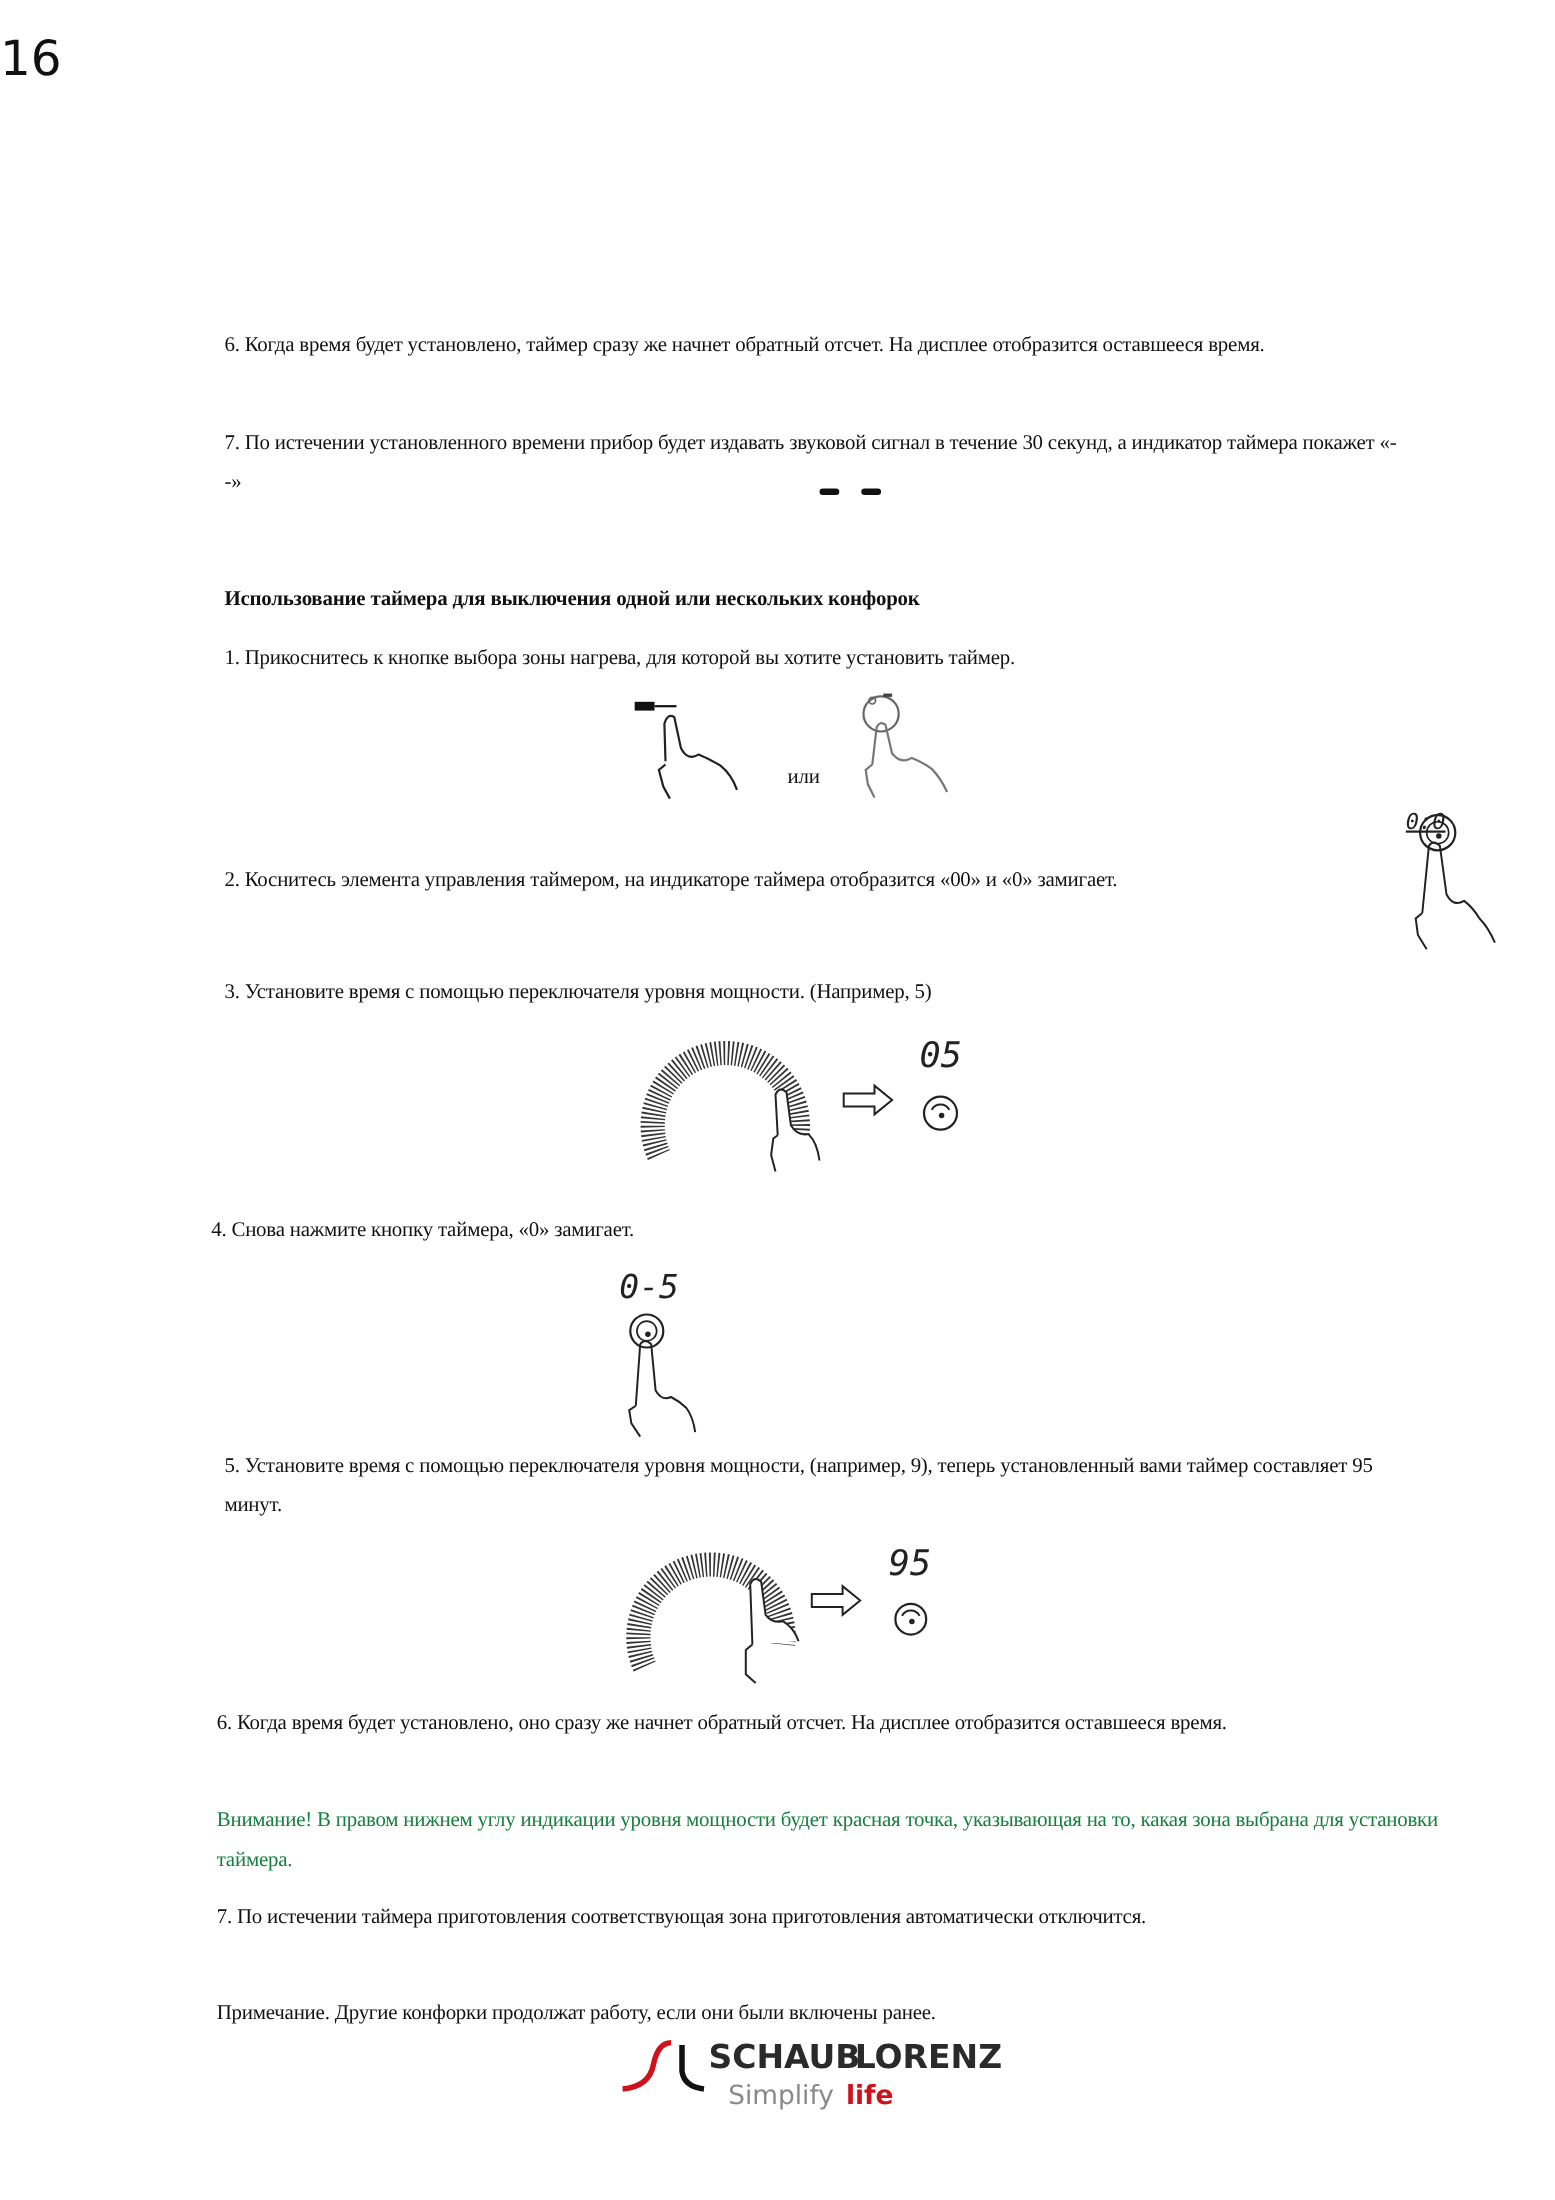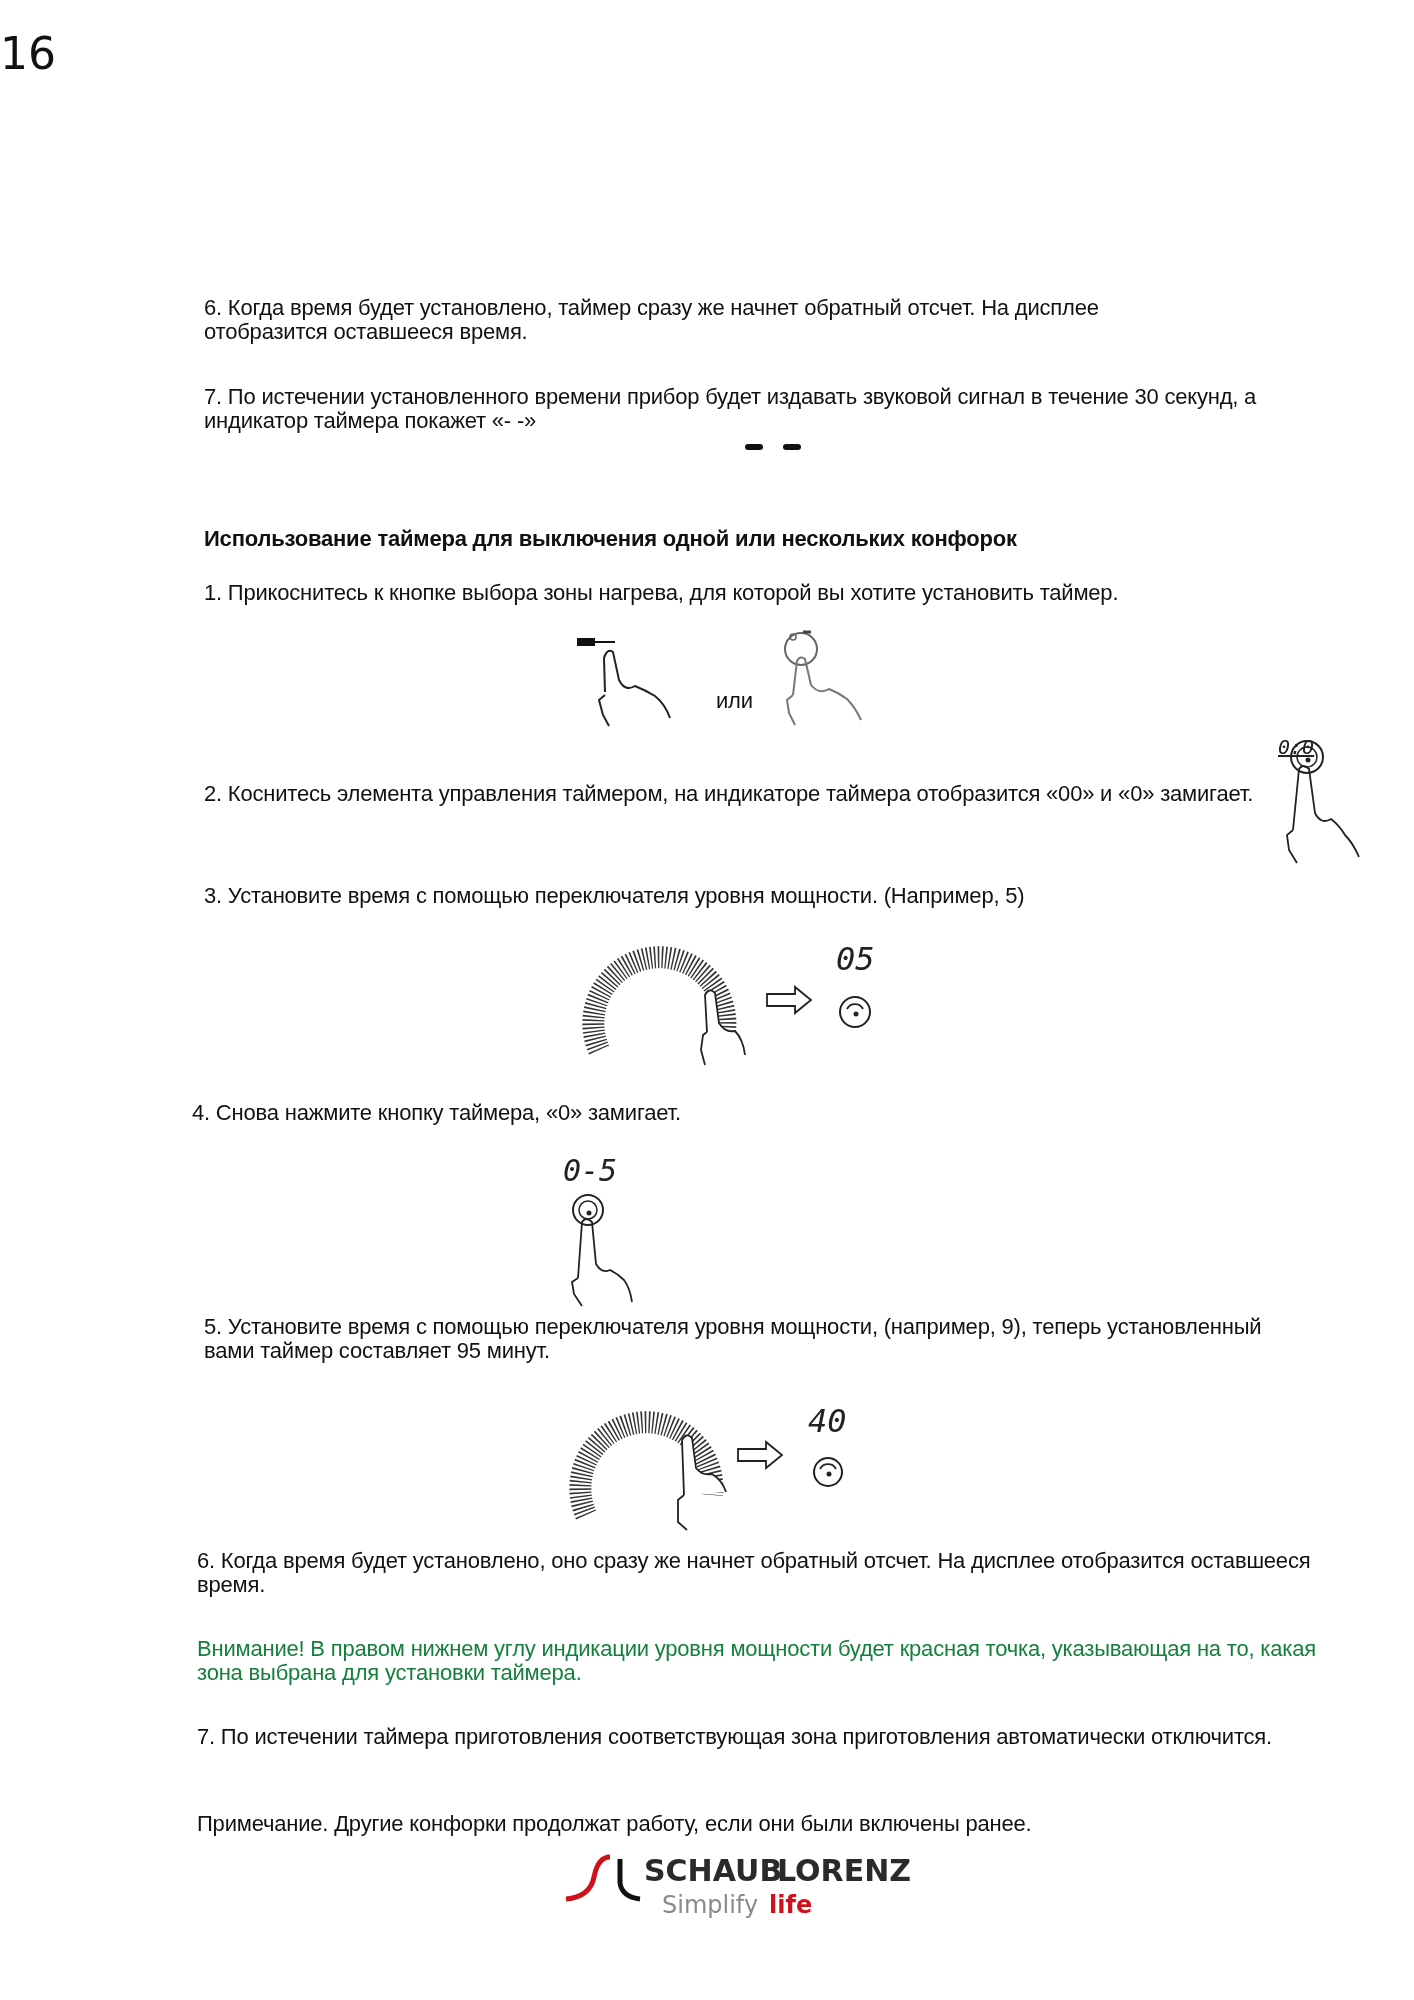--- a/index.html
+++ b/index.html
@@ -1,18 +1,18 @@
 <!DOCTYPE html>
 <html><head>
 <meta charset="utf-8">
 <style>
   html,body{margin:0;padding:0;background:#fff;}
   body{width:1414px;height:2000px;position:relative;overflow:hidden;font-family:"Liberation Sans",sans-serif;color:#111;}
   .abs{position:absolute;}
-  .p{position:absolute;font-size:22px;line-height:24px;letter-spacing:-0.2px;}
+  .p{position:absolute;font-size:19px;line-height:36px;letter-spacing:-0.2px;font-family:Liberation Serif, serif;}
   .bold{font-weight:bold;}
   .red{color:#15803d;}
   .pagenum{left:0;width:1512px;top:28px;font-size:44px;font-family:"DejaVu Sans",sans-serif;}
   svg{position:absolute;overflow:visible;}
   .lcd{font-family:"DejaVu Sans Mono",monospace;font-style:italic;position:absolute;color:#222;}
   .logo-name{position:absolute;font-family:"DejaVu Sans",sans-serif;font-weight:bold;color:#2a2a2a;}
   .logo-tag{position:absolute;font-family:"DejaVu Sans",sans-serif;color:#8a8a8a;font-size:24px;}
 </style>
 </head>
 <body>
@@ -77,21 +77,21 @@
 </svg>
 
 <div class="p" style="left:204px;top:1315px;width:1060px;">5. Установите время с помощью переключателя уровня мощности, (например, 9), теперь установленный вами таймер составляет 95 минут.</div>
 <svg style="left:572px;top:1400px;" width="160" height="130" viewBox="0 0 160 130">
   <path d="M14 115 A66 66 0 1 1 140 95" fill="none" stroke="#333" stroke-width="22" stroke-dasharray="1.5 2.2"></path>
   <path d="M115 130 L106 122 L106 100 L112 95 M112 95 L110 40 Q114 32 120 38 L124 68 Q130 76 140 74 Q150 80 154 92" fill="#fff" stroke="#222" stroke-width="1.8"></path>
 </svg>
 <svg style="left:736px;top:1440px;" width="50" height="30" viewBox="0 0 50 30">
   <path d="M2 9 L30 9 L30 2 L46 15 L30 28 L30 21 L2 21 Z" fill="#fff" stroke="#222" stroke-width="1.8"></path>
 </svg>
-<div class="lcd" style="left:808px;top:1402px;font-size:32px;">40</div>
+<div class="lcd" style="left:808px;top:1402px;font-size:32px;">95</div>
 <svg style="left:811px;top:1455px;" width="34" height="34" viewBox="0 0 34 34">
   <circle cx="17" cy="17" r="14" fill="none" stroke="#222" stroke-width="2"></circle>
   <path d="M9 14 A9 9 0 0 1 25 14" fill="none" stroke="#222" stroke-width="1.8"></path>
   <circle cx="18" cy="19" r="2.5" fill="#222"></circle>
 </svg>
 
 <div class="p" style="left:197px;top:1549px;width:1130px;">6. Когда время будет установлено, оно сразу же начнет обратный отсчет. На дисплее отобразится оставшееся время.</div>
 <div class="p red" style="left:197px;top:1637px;width:1140px;">Внимание! В правом нижнем углу индикации уровня мощности будет красная точка, указывающая на то, какая зона выбрана для установки таймера.</div>
 <div class="p" style="left:197px;top:1725px;width:1100px;">7. По истечении таймера приготовления соответствующая зона приготовления автоматически отключится.</div>
 <div class="p" style="left:197px;top:1812px;">Примечание. Другие конфорки продолжат работу, если они были включены ранее.</div>

